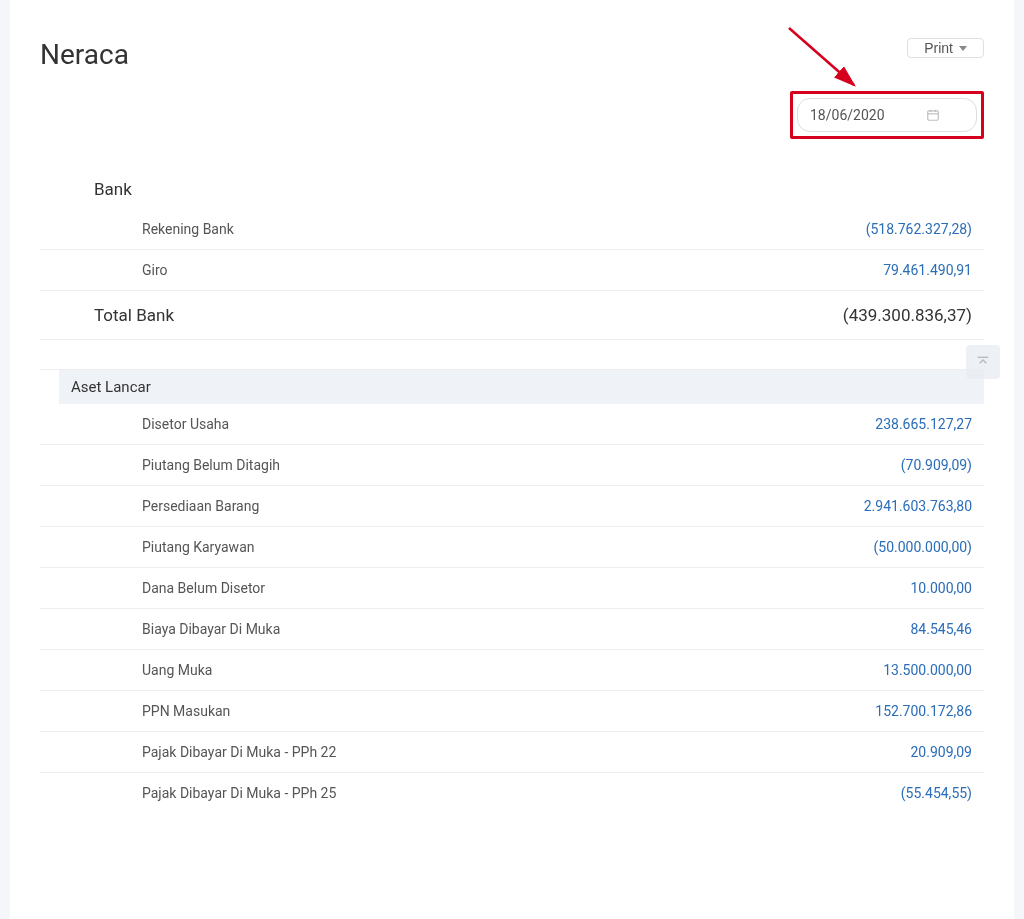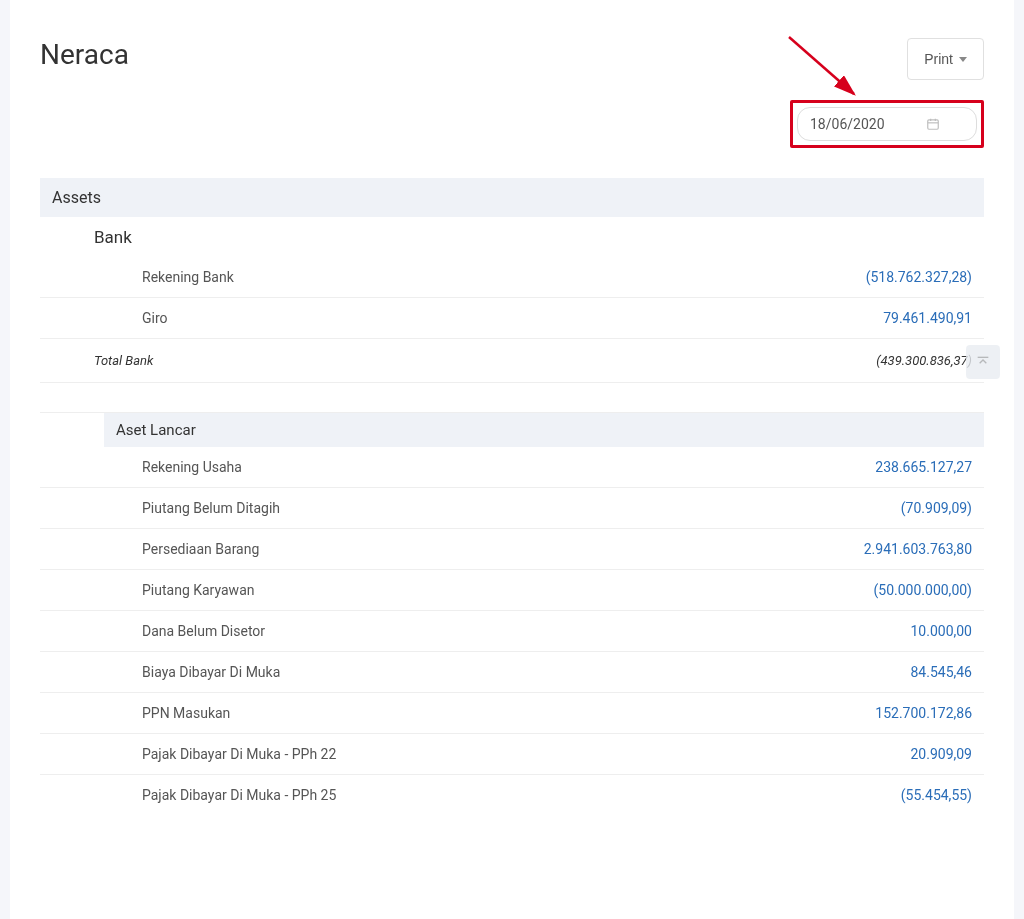--- a/index.html
+++ b/index.html
@@ -28,21 +28,21 @@
   }
   .title {
     font-size: 28px;
     font-weight: 400;
     color: #333;
   }
   .print-btn {
     border: 1px solid #e0e0e0;
     background: #fff;
     border-radius: 4px;
-    padding: 12px 16px;
+    padding: 1px 16px;
     font-size: 14px;
     color: #555;
     cursor: pointer;
     display: flex;
     align-items: center;
     gap: 6px;
   }
   .chevron-down {
     width: 0; height: 0;
     border-left: 4px solid transparent;
@@ -88,21 +88,21 @@
     font-size: 16px;
     color: #333;
     padding: 10px 12px;
     margin-left: -0px;
   }
   .subsection-header {
     background: #eff2f7;
     font-size: 15px;
     color: #333;
     padding: 8px 12px;
-    margin-left: 64px;
+    margin-left: 19px;
   }
   .subsection-label {
     font-size: 17px;
     color: #333;
     padding: 10px 12px;
     margin-left: 42px;
   }
   .row {
     display: flex;
     justify-content: space-between;
@@ -120,23 +120,22 @@
     font-size: 14px;
     color: #2a6db8;
     margin-left: 44px;
   }
   .total-row {
     display: flex;
     justify-content: space-between;
     align-items: flex-start;
     border-bottom: 1px solid #eee;
     padding: 14px 12px;
-    font-size: 13px;
-    color: #333;
-    font-style: italic;
+    font-size: 17px;
+    color: #333;
   }
   .total-row .tlabel { padding-left: 42px; }
   .gap-row { height: 30px; border-bottom: 1px solid #eee; }
   .scroll-top-btn {
     position: absolute;
     right: 14px;
     top: 345px;
     width: 34px;
     height: 34px;
     background: #e9edf2;
@@ -176,21 +175,20 @@
         <svg class="calendar-icon" viewBox="0 0 24 24" fill="none" stroke="#444" stroke-width="2">
           <rect x="3" y="5" width="18" height="16" rx="2"></rect>
           <line x1="3" y1="10" x2="21" y2="10"></line>
           <line x1="8" y1="3" x2="8" y2="7"></line>
           <line x1="16" y1="3" x2="16" y2="7"></line>
         </svg>
       </div>
     </div>
   </div>
 
-  <div class="section-header">Assets</div>
 
   <div class="subsection-label">Bank</div>
 
   <div class="row">
     <span class="label">Rekening Bank</span>
     <span class="value">(518.762.327,28)</span>
   </div>
   <div class="row">
     <span class="label">Giro</span>
     <span class="value">79.461.490,91</span>
@@ -199,21 +197,21 @@
   <div class="total-row">
     <span class="tlabel">Total Bank</span>
     <span class="tvalue">(439.300.836,37)</span>
   </div>
 
   <div class="gap-row"></div>
 
   <div class="subsection-header">Aset Lancar</div>
 
   <div class="row">
-    <span class="label">Rekening Usaha</span>
+    <span class="label">Disetor Usaha</span>
     <span class="value">238.665.127,27</span>
   </div>
   <div class="row">
     <span class="label">Piutang Belum Ditagih</span>
     <span class="value">(70.909,09)</span>
   </div>
   <div class="row">
     <span class="label">Persediaan Barang</span>
     <span class="value">2.941.603.763,80</span>
   </div>
@@ -221,20 +219,24 @@
     <span class="label">Piutang Karyawan</span>
     <span class="value">(50.000.000,00)</span>
   </div>
   <div class="row">
     <span class="label">Dana Belum Disetor</span>
     <span class="value">10.000,00</span>
   </div>
   <div class="row">
     <span class="label">Biaya Dibayar Di Muka</span>
     <span class="value">84.545,46</span>
+  </div>
+  <div class="row">
+    <span class="label">Uang Muka</span>
+    <span class="value">13.500.000,00</span>
   </div>
   <div class="row">
     <span class="label">PPN Masukan</span>
     <span class="value">152.700.172,86</span>
   </div>
   <div class="row">
     <span class="label">Pajak Dibayar Di Muka - PPh 22</span>
     <span class="value">20.909,09</span>
   </div>
   <div class="row" style="border-bottom:none;">

